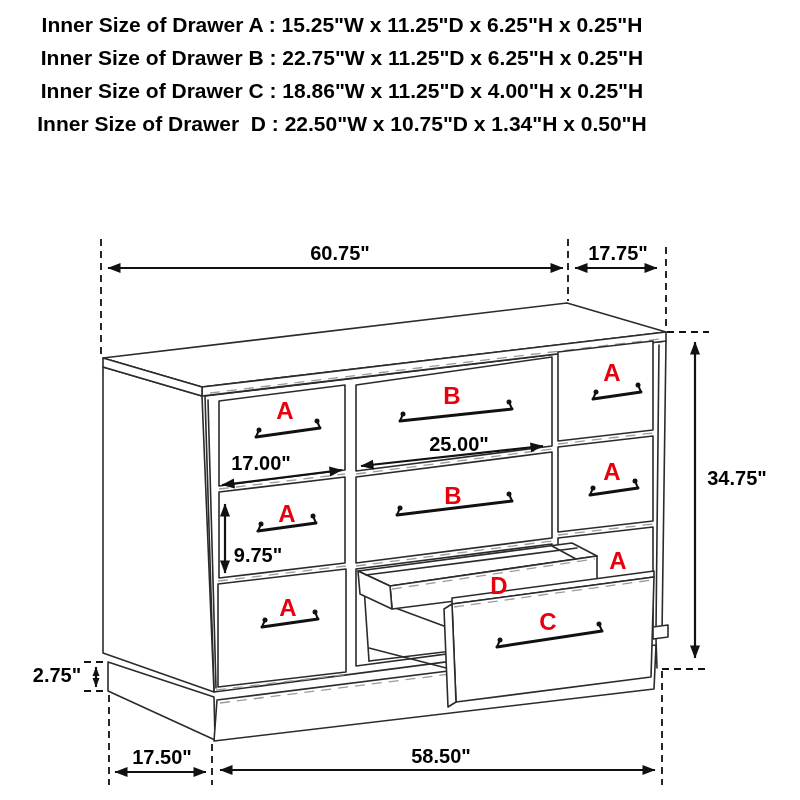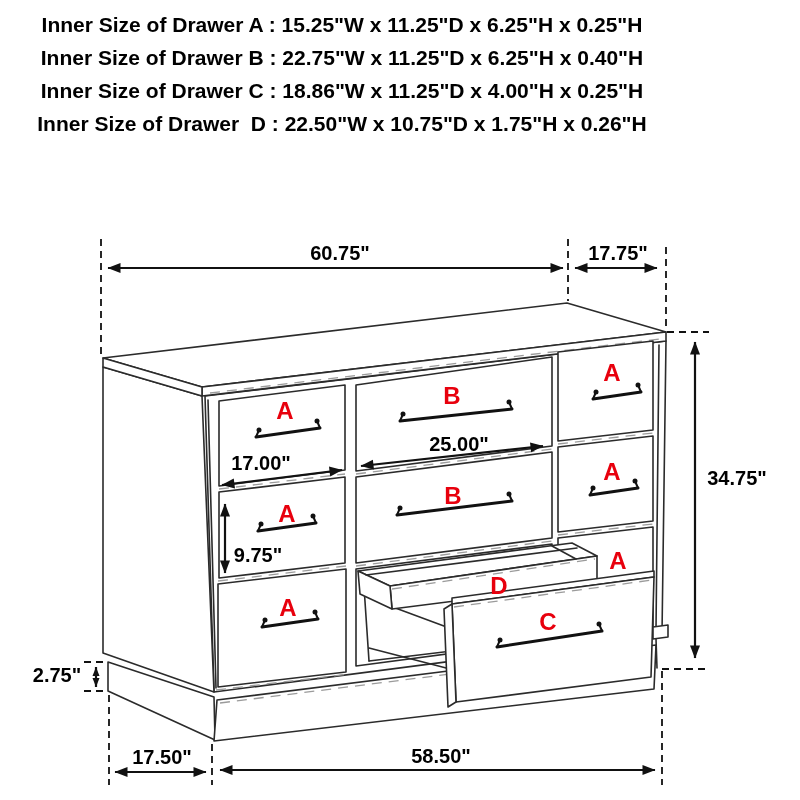--- a/index.html
+++ b/index.html
@@ -17,23 +17,23 @@
   .hdl{stroke:#111;fill:none;stroke-linecap:round;}
   .hdl-bar{stroke-width:3;}
   .hdl-post{stroke-width:2;}
   .hdl-cap{fill:#111;stroke:none;}
 </style>
 </head>
 <body>
 
 <div class="header">
   <div class="hdr-line">Inner Size of Drawer A : 15.25"W x 11.25"D x 6.25"H x 0.25"H</div>
-  <div class="hdr-line">Inner Size of Drawer B : 22.75"W x 11.25"D x 6.25"H x 0.40"H</div>
+  <div class="hdr-line">Inner Size of Drawer B : 22.75"W x 11.25"D x 6.25"H x 0.25"H</div>
   <div class="hdr-line">Inner Size of Drawer C : 18.86"W x 11.25"D x 4.00"H x 0.25"H</div>
-  <div class="hdr-line">Inner Size of Drawer  D : 22.50"W x 10.75"D x 1.75"H x 0.26"H</div>
+  <div class="hdr-line">Inner Size of Drawer  D : 22.50"W x 10.75"D x 1.34"H x 0.50"H</div>
 </div>
 
 <svg width="800" height="800" viewBox="0 0 800 800">
   <defs>
     <marker id="ah" markerUnits="userSpaceOnUse" markerWidth="14" markerHeight="11" viewBox="0 0 14 11" refX="13" refY="5.5" orient="auto-start-reverse">
       <path d="M0.5,0.5 L13.5,5.5 L0.5,10.5 z" fill="#111"></path>
     </marker>
     <marker id="ahs" markerUnits="userSpaceOnUse" markerWidth="10" markerHeight="8" viewBox="0 0 10 8" refX="9.5" refY="4" orient="auto-start-reverse">
       <path d="M0.5,0.5 L9.5,4 L0.5,7.5 z" fill="#111"></path>
     </marker>

